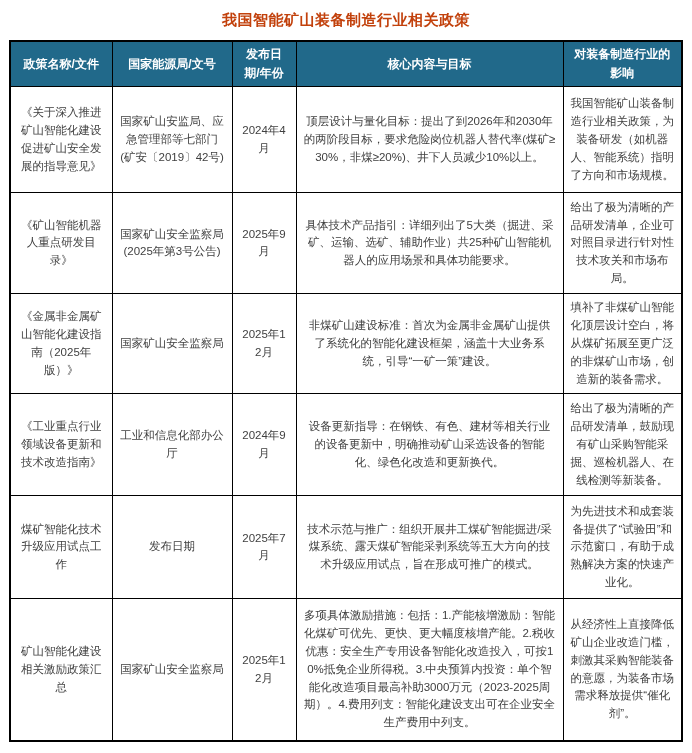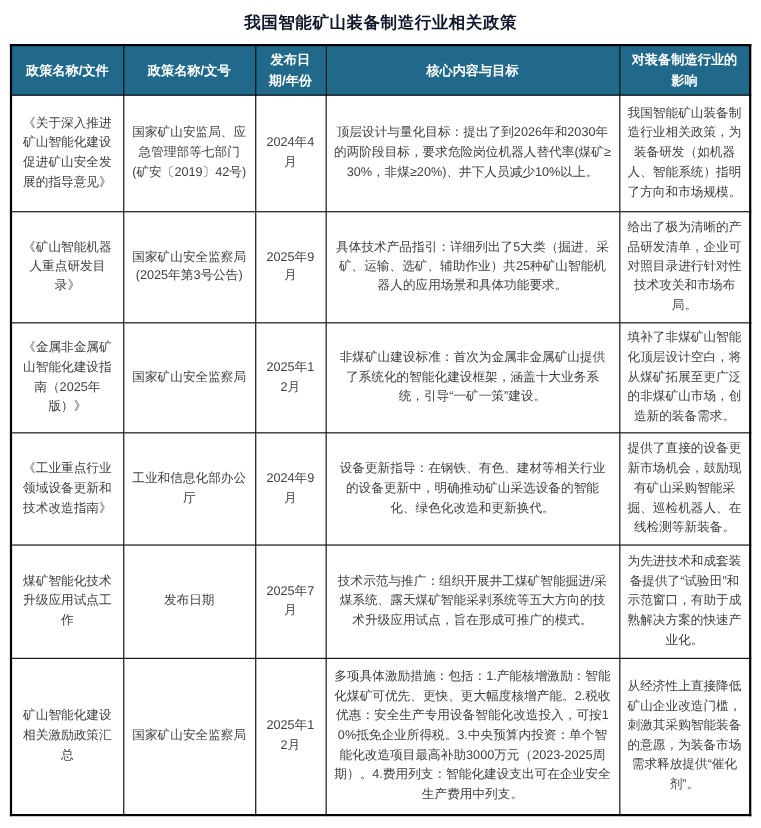--- a/index.html
+++ b/index.html
@@ -7,21 +7,21 @@
     width: 692px;
     background: #ffffff;
     font-family: "Liberation Sans", sans-serif;
   }
   body { height: 753px; overflow: hidden; }
 
   .page-title {
     text-align: center;
     font-size: 15px;
     font-weight: bold;
-    color: #0f172a;
+    color: #c2410c;
     padding: 11px 0 10px 0;
     letter-spacing: 0.5px;
   }
 
   table.policy-table {
     border-collapse: collapse;
     table-layout: fixed;
     width: 672px;
     margin: 0 auto;
     border: 2px solid #000000;
@@ -64,21 +64,21 @@
   <colgroup>
     <col style="width:102px">
     <col style="width:120px">
     <col style="width:64px">
     <col style="width:267px">
     <col style="width:119px">
   </colgroup>
   <thead>
     <tr>
       <th>政策名称/文件</th>
-      <th>政策名称/文号</th>
+      <th>国家能源局/文号</th>
       <th>发布日期/年份</th>
       <th>核心内容与目标</th>
       <th>对装备制造行业的影响</th>
     </tr>
   </thead>
   <tbody>
     <tr>
       <td>《关于深入推进矿山智能化建设促进矿山安全发展的指导意见》</td>
       <td>国家矿山安监局、应急管理部等七部门(矿安〔2019〕42号)</td>
       <td>2024年4月</td>
@@ -97,21 +97,21 @@
       <td>国家矿山安全监察局</td>
       <td>2025年12月</td>
       <td>非煤矿山建设标准：首次为金属非金属矿山提供了系统化的智能化建设框架，涵盖十大业务系统，引导“一矿一策”建设。</td>
       <td>填补了非煤矿山智能化顶层设计空白，将从煤矿拓展至更广泛的非煤矿山市场，创造新的装备需求。</td>
     </tr>
     <tr>
       <td>《工业重点行业领域设备更新和技术改造指南》</td>
       <td>工业和信息化部办公厅</td>
       <td>2024年9月</td>
       <td>设备更新指导：在钢铁、有色、建材等相关行业的设备更新中，明确推动矿山采选设备的智能化、绿色化改造和更新换代。</td>
-      <td>提供了直接的设备更新市场机会，鼓励现有矿山采购智能采掘、巡检机器人、在线检测等新装备。</td>
+      <td>给出了极为清晰的产品研发清单，鼓励现有矿山采购智能采掘、巡检机器人、在线检测等新装备。</td>
     </tr>
     <tr>
       <td>煤矿智能化技术升级应用试点工作</td>
       <td>发布日期</td>
       <td>2025年7月</td>
       <td>技术示范与推广：组织开展井工煤矿智能掘进/采煤系统、露天煤矿智能采剥系统等五大方向的技术升级应用试点，旨在形成可推广的模式。</td>
       <td>为先进技术和成套装备提供了“试验田”和示范窗口，有助于成熟解决方案的快速产业化。</td>
     </tr>
     <tr>
       <td>矿山智能化建设相关激励政策汇总</td>

